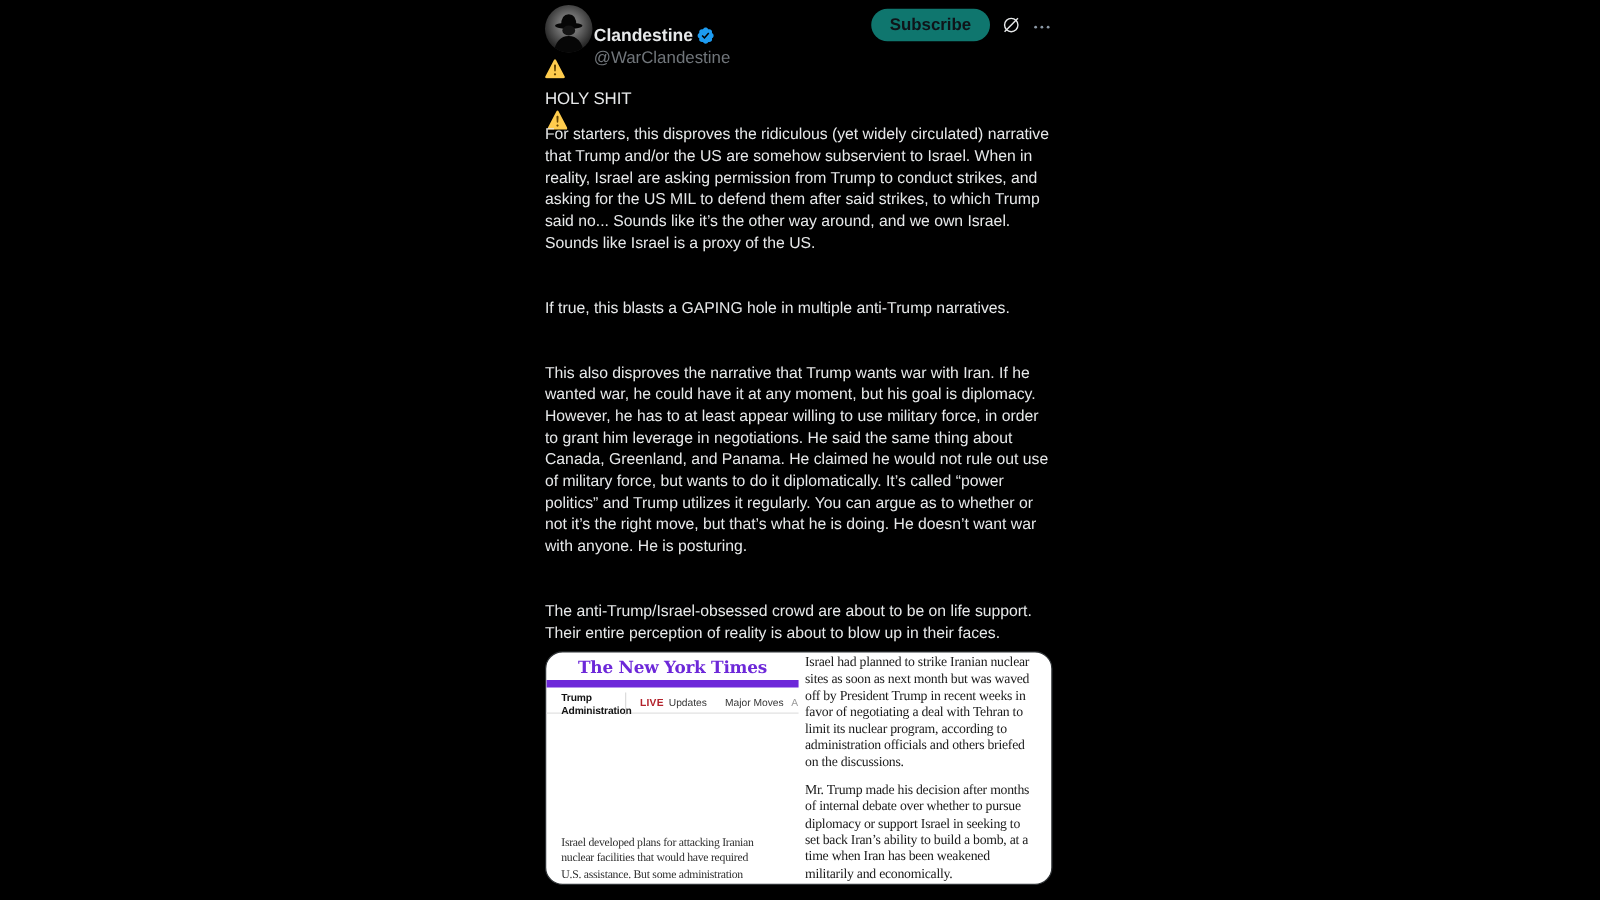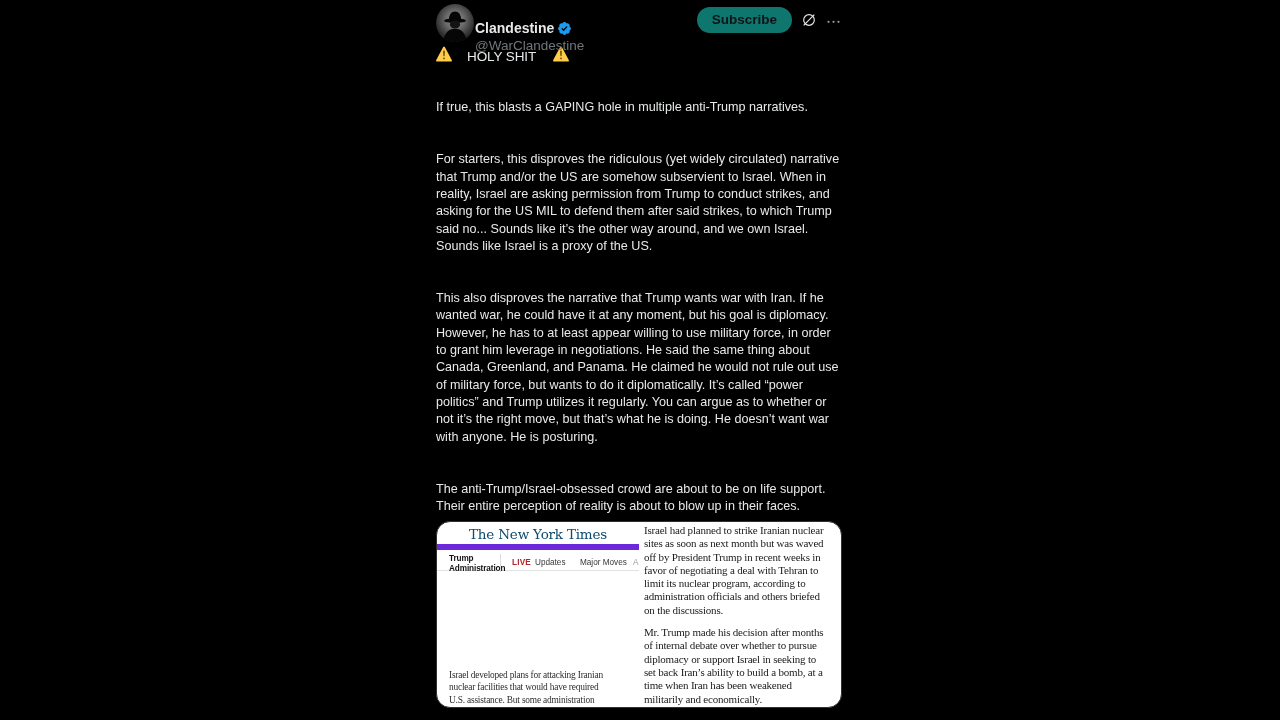--- a/index.html
+++ b/index.html
@@ -23,41 +23,41 @@
   .name { font-weight:700; font-size:14px; color:#e7e9ea; letter-spacing:0; }
   .handle { font-size:13.5px; color:#71767b; margin-top:2px; }
   .header-actions { position:absolute; right:2px; top:7px; display:flex; align-items:center; gap:9px; }
   .subscribe-btn {
     background:#0f766e; color:#0f1419; border:none; font-family:inherit;
     font-weight:700; font-size:13.5px; border-radius:999px; padding:5px 15px 6px; cursor:pointer;
   }
   .icon-btn { background:none; border:none; padding:0; cursor:pointer; display:flex; align-items:center; }
 
   
-  .headline-line { display:flex; align-items:center; gap:15px; margin-top:4px; height:17px; }
+  .headline-line { display:flex; gap:3px; margin-top:4px; height:17px;flex-direction:column; }
   .headline-text { font-size:13.5px; color:#e7e9ea; letter-spacing:-0.1px; }
   .warn { flex:0 0 auto; margin-top:-1px; }
   .tweet-body {
     margin-top:17px; width:407px;
     font-size:12.6px; line-height:17.35px; letter-spacing:0; color:#e7e9ea;
     white-space:pre-line;
   }
   .tweet-body .para { margin-bottom:17.3px; white-space:pre-line; }
   .tweet-body .para:last-child { margin-bottom:0; }
 
   
   .nyt-card {
     position:absolute; left:0; top:521px; width:406px; height:187px;
     background:#ffffff; border:1px solid #2f3336; border-radius:14px; overflow:hidden;
     cursor:pointer;
   }
   .nyt-left { position:absolute; left:0; top:0; width:202px; height:187px; overflow:hidden; }
   .nyt-masthead {
     position:absolute; left:0; top:4px; width:202px; text-align:center;
-    font-family:"DejaVu Serif", serif; font-weight:400; font-size:13.5px; color:#0c4a6e;
+    font-family:"DejaVu Serif", serif; font-weight:700; font-size:13.5px; color:#6d28d9;
     letter-spacing:-0.2px;
   }
   .nyt-nav {
     position:absolute; left:0; top:22px; width:202px; height:27px;
     border-top:6px solid #6d28d9; border-bottom:1px solid #e2e2e2;
   }
   .nyt-section {
     position:absolute; left:12px; top:4px; font-size:8.2px; font-weight:700; color:#121212;
     line-height:9.6px; white-space:pre-line; letter-spacing:-0.1px;
   }
@@ -139,27 +139,27 @@
       <span class="headline-text">HOLY SHIT</span>
       <span class="warn" style="margin-left:2px;">
         <svg width="16" height="16" viewBox="0 0 36 36">
           <path fill="#FFCC4D" d="M2.653 35h30.69c2.03 0 2.97-1.47 2.08-3.27L19.89 2.47c-.89-1.8-2.88-1.8-3.77 0L.57 31.73C-.32 33.53.62 35 2.653 35z"></path>
           <path fill="#664500" d="M18 10.2c1.05 0 1.9.85 1.9 1.9l-.55 9.6c0 .75-.6 1.4-1.35 1.4s-1.35-.65-1.35-1.4l-.55-9.6c0-1.05.85-1.9 1.9-1.9zm0 15.8c1.1 0 2 .9 2 2s-.9 2-2 2-2-.9-2-2 .9-2 2-2z"></path>
         </svg>
       </span>
     </div>
 
     <div class="tweet-body">
-      <div class="para">If true, this blasts a GAPING hole in multiple anti-Trump narratives.</div>
       <div class="para">For starters, this disproves the ridiculous (yet widely circulated) narrative
 that Trump and/or the US are somehow subservient to Israel. When in
 reality, Israel are asking permission from Trump to conduct strikes, and
 asking for the US MIL to defend them after said strikes, to which Trump
 said no... Sounds like it’s the other way around, and we own Israel.
 Sounds like Israel is a proxy of the US.</div>
+      <div class="para">If true, this blasts a GAPING hole in multiple anti-Trump narratives.</div>
       <div class="para">This also disproves the narrative that Trump wants war with Iran. If he
 wanted war, he could have it at any moment, but his goal is diplomacy.
 However, he has to at least appear willing to use military force, in order
 to grant him leverage in negotiations. He said the same thing about
 Canada, Greenland, and Panama. He claimed he would not rule out use
 of military force, but wants to do it diplomatically. It’s called “power
 politics” and Trump utilizes it regularly. You can argue as to whether or
 not it’s the right move, but that’s what he is doing. He doesn’t want war
 with anyone. He is posturing.</div>
       <div class="para">The anti-Trump/Israel-obsessed crowd are about to be on life support.

